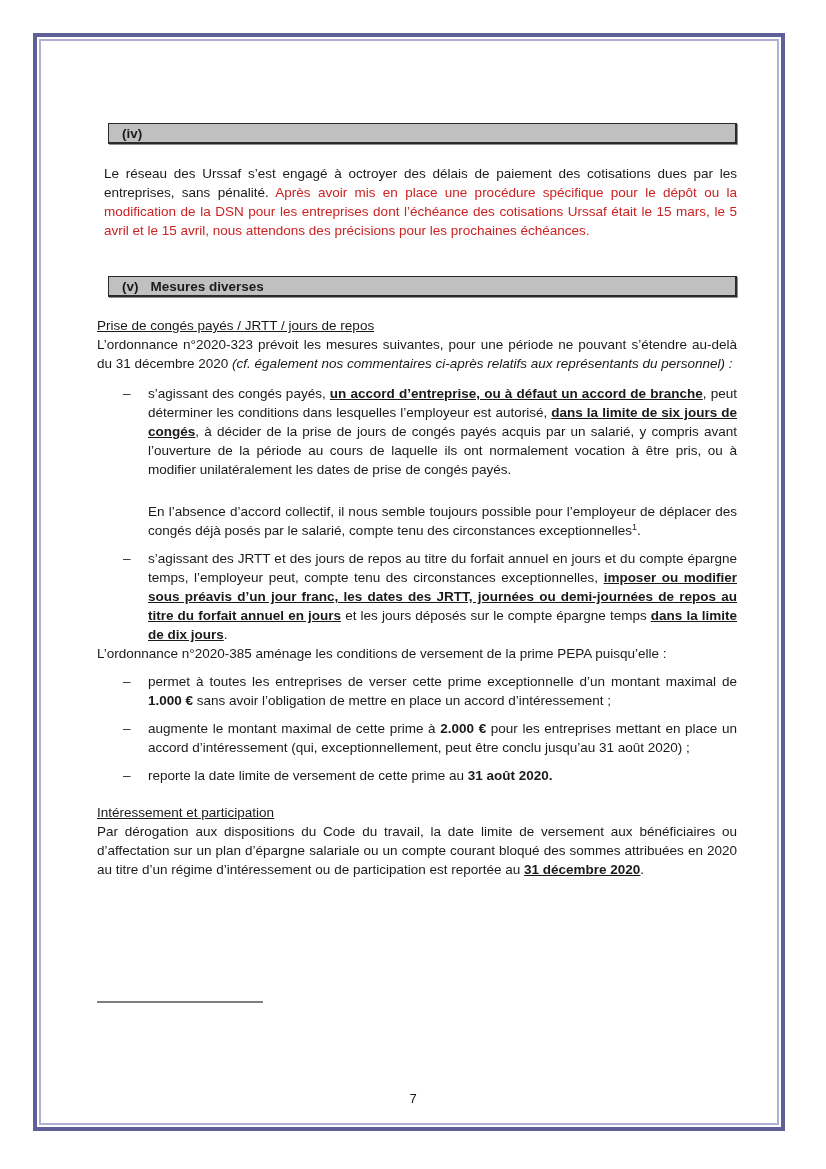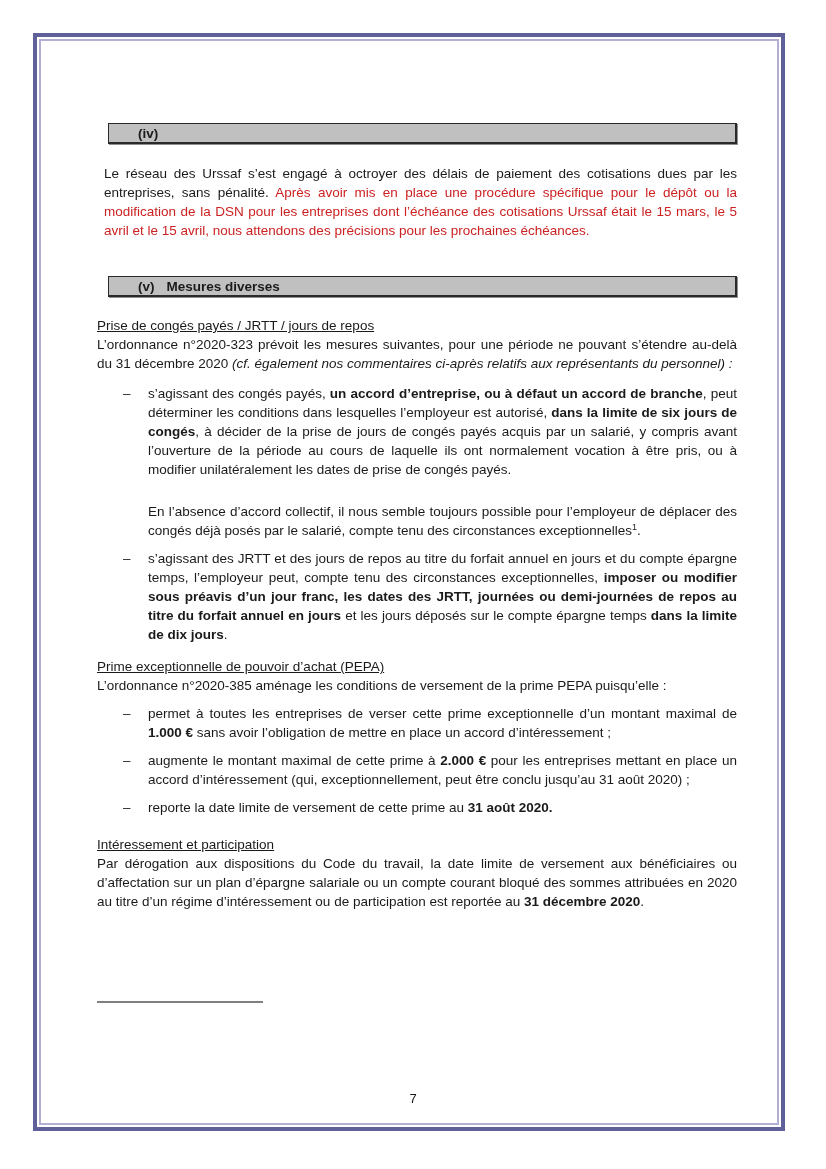--- a/index.html
+++ b/index.html
@@ -14,30 +14,30 @@
   }
   .frame-inner {
     position:absolute; left:2px; top:2px; right:2px; bottom:2px;
     border:2px solid #b1b0d4;
   }
   .content { position:absolute; left:97px; top:0; width:640px; }
   .section-header {
     margin-left:11px; height:21px; background:#c0c0c0;
     border:1px solid #2a2a2a; border-right-width:2px; border-bottom-width:2px;
     box-shadow:1px 1px 0 #8f8f8f;
-    font-weight:bold; padding-left:29px; box-sizing:border-box;
+    font-weight:bold; padding-left:13px; box-sizing:border-box;
     display:flex; align-items:center;
   }
   .section-header .num { margin-right:12px; }
   .justify { text-align:justify; }
   p { margin:0; }
   .red { color:#cc2222; }
   .ul-title { text-decoration:underline; }
   .italic { font-style:italic; }
-  .bu { font-weight:bold; }
+  .bu { font-weight:bold; text-decoration:underline; }
   .b { font-weight:bold; }
   .bullet { display:flex; margin-left:26px; }
   .bullet .dash { width:25px; flex:none; }
   .bullet .btext { flex:1; text-align:justify; }
   .subpara { margin-left:51px; }
   sup { font-size:9px; vertical-align:super; line-height:0; }
   .footnote-block { position:absolute; left:97px; top:1001px; width:640px; }
   .footnote-rule { width:166px; height:2px; background:#7f7f7f; }
   .footnote-text { margin-top:7px; font-size:11px; line-height:14px; color:#222222; }
   .page-number { position:absolute; left:0; top:1089px; width:826px; text-align:center; font-size:13px; }
@@ -81,21 +81,20 @@
     <div class="btext"><span>s’agissant des congés payés, </span><span class="bu">un accord d’entreprise, ou à défaut un accord de branche</span><span>, peut déterminer les conditions dans lesquelles l’employeur est autorisé, </span><span class="bu">dans la limite de six jours de congés</span><span>, à décider de la prise de jours de congés payés acquis par un salarié, y compris avant l’ouverture de la période au cours de laquelle ils ont normalement vocation à être pris, ou à modifier unilatéralement les dates de prise de congés payés.</span></div>
   </div>
 
   <p class="subpara justify ms1"><span>En l’absence d’accord collectif, il nous semble toujours possible pour l’employeur de déplacer des congés déjà posés par le salarié, compte tenu des circonstances exceptionnelles</span><sup>1</sup><span>.</span></p>
 
   <div class="bullet mb2">
     <span class="dash">–</span>
     <div class="btext"><span>s’agissant des JRTT et des jours de repos au titre du forfait annuel en jours et du compte épargne temps, l’employeur peut, compte tenu des circonstances exceptionnelles, </span><span class="bu">imposer ou modifier sous préavis d’un jour franc, les dates des JRTT, journées ou demi-journées de repos au titre du forfait annuel en jours</span><span> et les jours déposés sur le compte épargne temps </span><span class="bu">dans la limite de dix jours</span><span>.</span></div>
   </div>
 
-  <p class="mt2"><span class="ul-title">Prime exceptionnelle de pouvoir d’achat (PEPA)</span></p>
   <p class="justify">L’ordonnance n°2020-385 aménage les conditions de versement de la prime PEPA puisqu’elle :</p>
 
   <div class="bullet mbp">
     <span class="dash">–</span>
     <div class="btext"><span>permet à toutes les entreprises de verser cette prime exceptionnelle d’un montant maximal de </span><span class="b">1.000 €</span><span> sans avoir l’obligation de mettre en place un accord d’intéressement ;</span></div>
   </div>
 
   <div class="bullet mbp">
     <span class="dash">–</span>
     <div class="btext"><span>augmente le montant maximal de cette prime à </span><span class="b">2.000 €</span><span> pour les entreprises mettant en place un accord d’intéressement (qui, exceptionnellement, peut être conclu jusqu’au 31 août 2020) ;</span></div>

